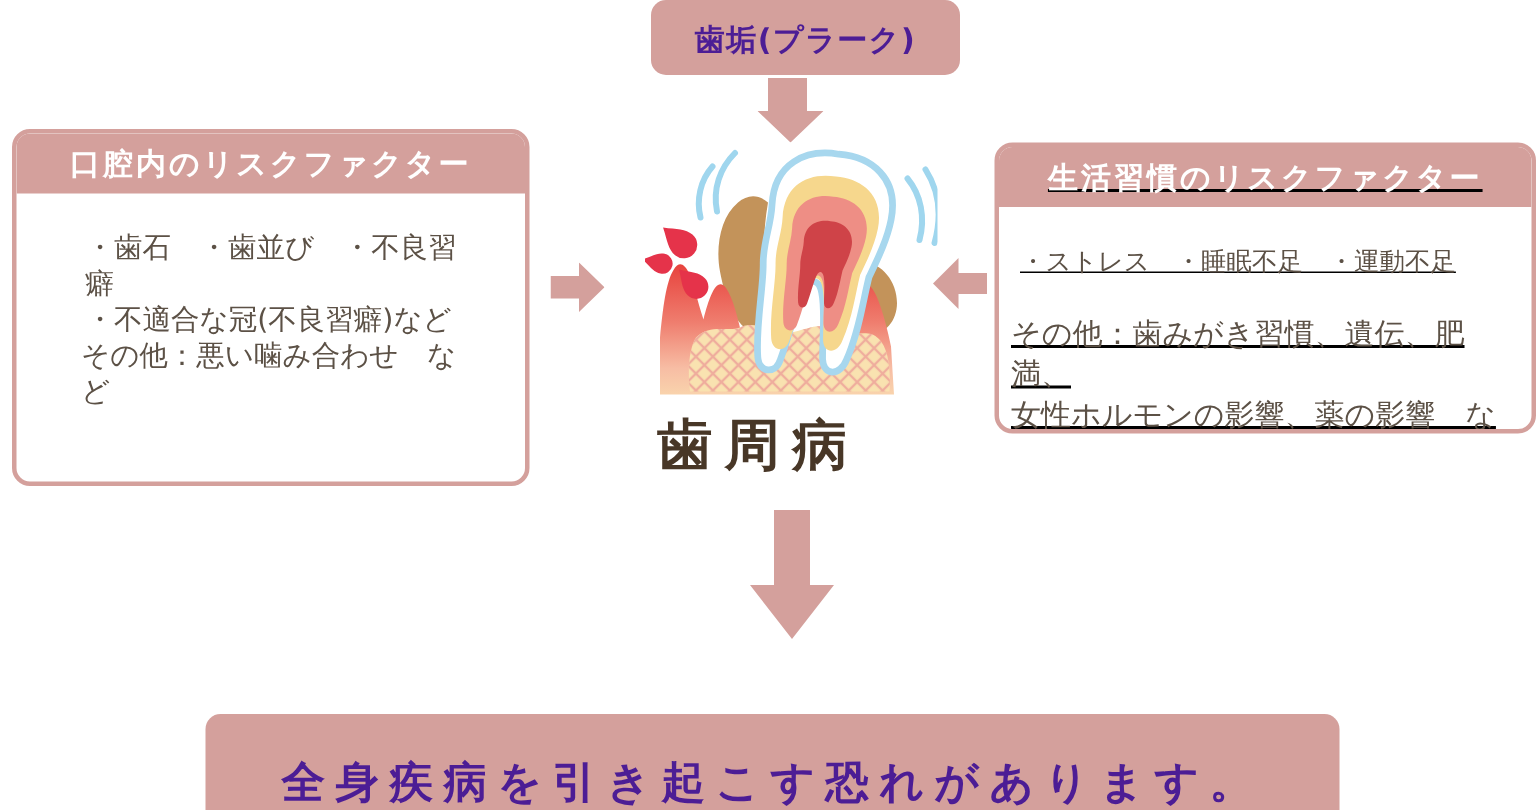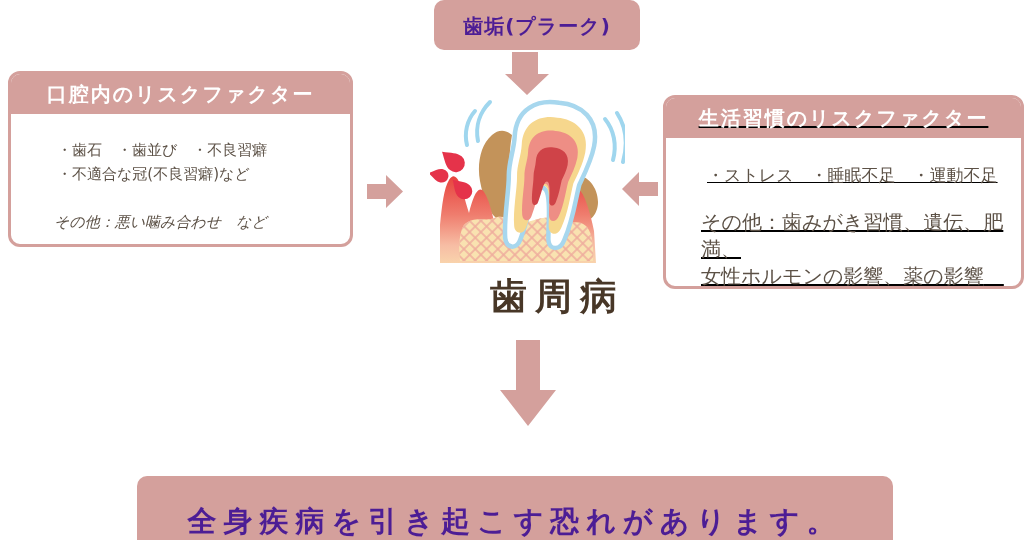--- a/index.html
+++ b/index.html
@@ -11,34 +11,34 @@
   .banner{
     background:#d4a09c;color:#4c1d95;font-weight:700;text-align:center;
     border-radius:10px;box-sizing:border-box;
   }
   #top-banner{left:434px;top:0;width:206px;height:50px;line-height:52px;font-size:20px;letter-spacing:1px;}
   #bottom-banner{left:137px;top:476px;width:756px;height:91px;line-height:91px;font-size:29px;letter-spacing:7px;}
   .risk-box{
     box-sizing:border-box;background:#ffffff;border:3px solid #d4a09c;border-radius:12px;
     overflow:hidden;
   }
-  #left-box{left:8px;top:71px;width:345px;height:176px;}
+  #left-box{left:8px;top:86px;width:345px;height:238px;}
   #right-box{left:663px;top:95px;width:361px;height:194px;text-decoration:underline;}
   .risk-box .box-header{
     background:#d4a09c;color:#ffffff;font-weight:700;font-size:20px;letter-spacing:2px;
     height:40px;line-height:41px;text-align:center;
   }
   .risk-box .box-body{color:#5c5146;}
-  #left-box .box-body{padding:24px 28px 0 46px;font-size:15px;line-height:24px;}
-  #left-box .other-line{margin-top:24px;margin-left:-3px;font-style:italic;}
-  #right-box .box-body{padding:23px 8px 0 41px;font-size:17px;line-height:28px;}
+  #left-box .box-body{padding:24px 28px 0 46px;font-size:19px;line-height:24px;}
+  #left-box .other-line{margin-left:-3px;}
+  #right-box .box-body{padding:23px 8px 0 14px;font-size:17px;line-height:28px;}
   #right-box .other-line{font-size:20px;line-height:27px;margin-left:-6px;}
   #right-box .other-line.first{margin-top:20px;}
   #shuubyou-label{
-    left:430px;top:272px;width:195px;text-align:right;color:#483727;
+    left:430px;top:272px;width:195px;text-align:left;color:#483727;
     font-size:37px;font-weight:800;letter-spacing:8px;text-indent:8px;white-space:nowrap;
   }
   svg{display:block;}
 </style>
 </head>
 <body>
 
 <div id="canvas">
 
   <div id="top-banner" class="abs banner">

